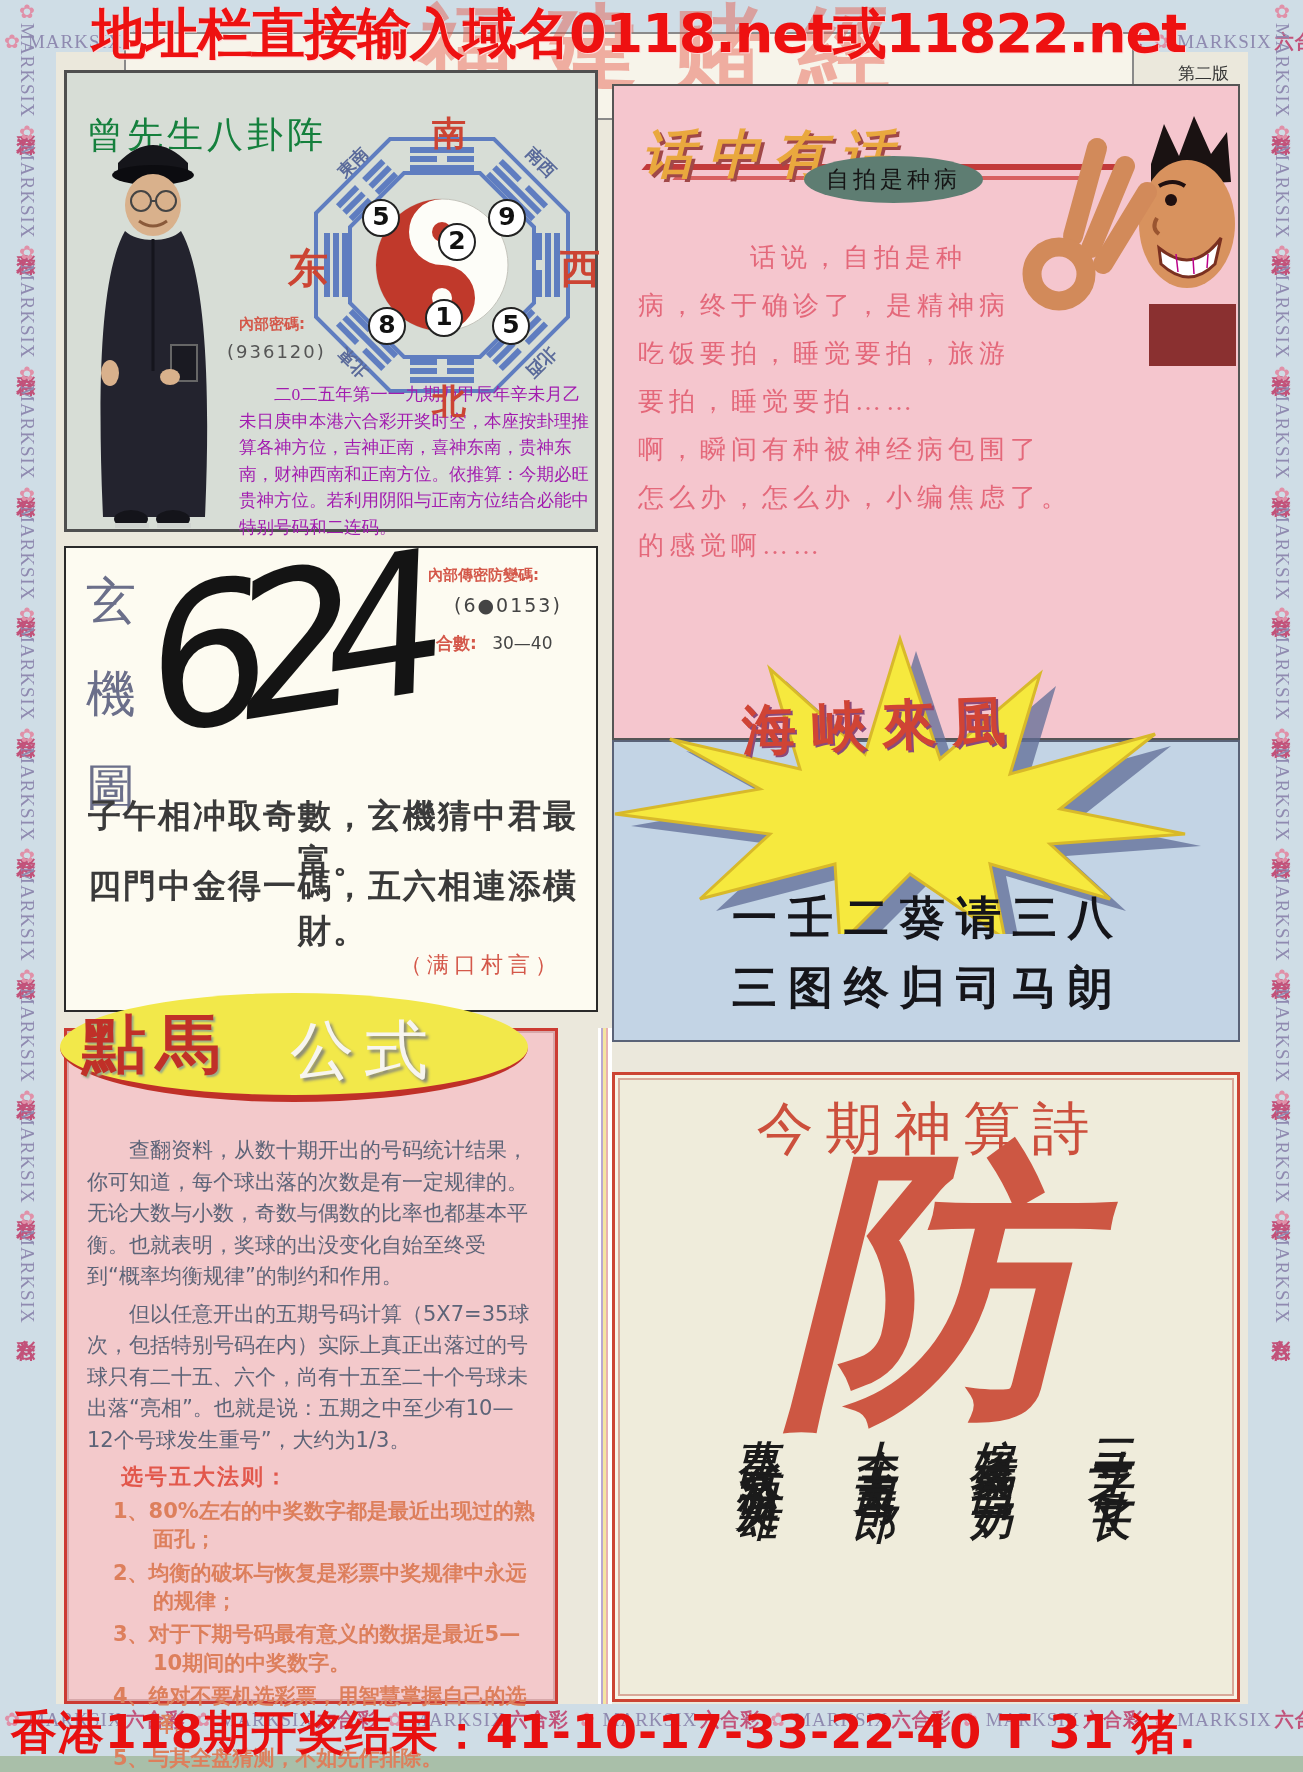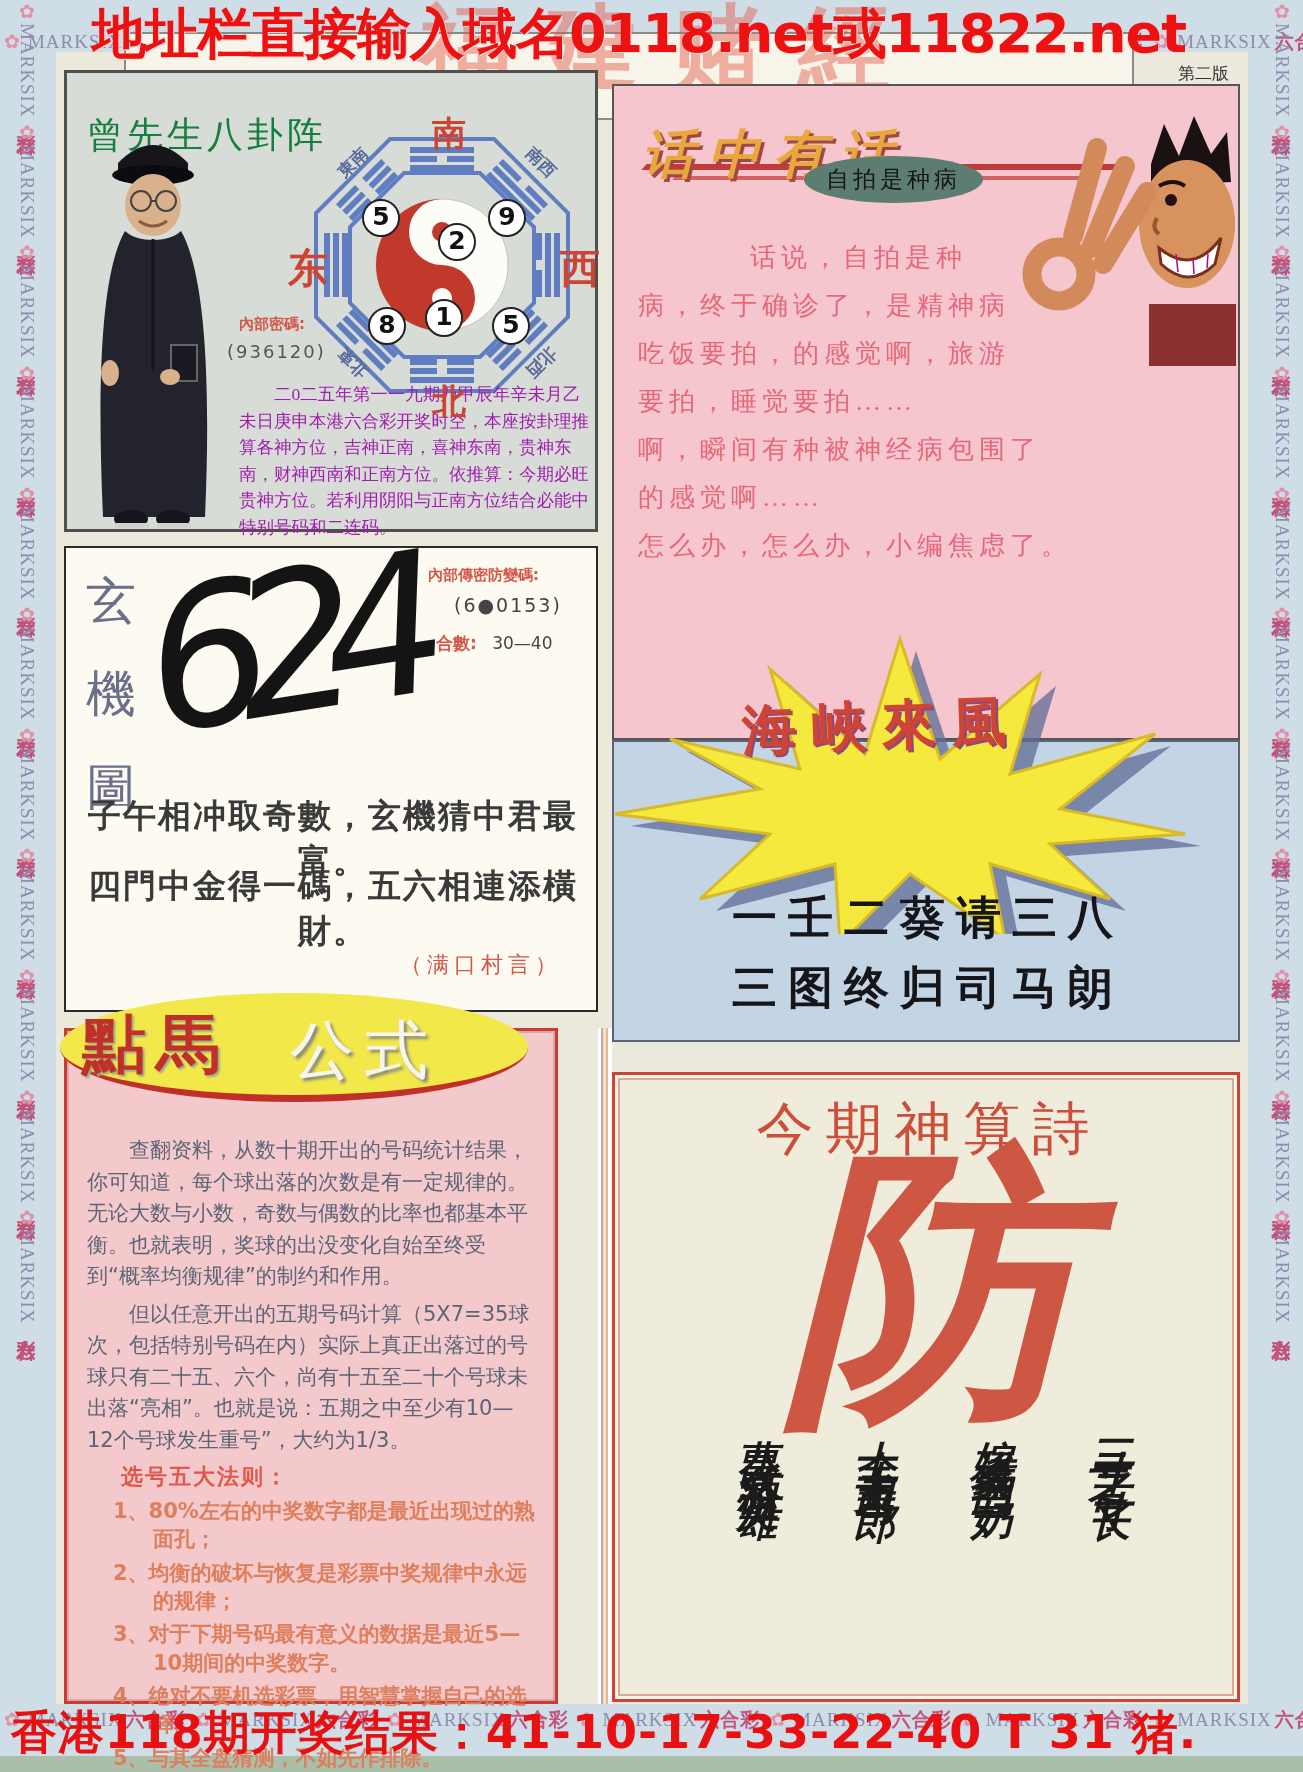--- a/index.html
+++ b/index.html
@@ -287,25 +287,25 @@
         <line x1="90" y1="162" x2="124" y2="80"></line>
         <line x1="102" y1="178" x2="146" y2="106"></line>
       </g>
       <circle cx="58" cy="188" r="27" fill="none" stroke="#d28a5a" stroke-width="19"></circle>
     </svg>
 
     <span class="badge">自拍是种病</span>
     <div class="hz-lines">
       <div class="ln ln0">话说，自拍是种</div>
       <div class="ln">病，终于确诊了，是精神病</div>
-      <div class="ln">吃饭要拍，的感觉啊，旅游</div>
+      <div class="ln">吃饭要拍，睡觉要拍，旅游</div>
       <div class="ln">要拍，睡觉要拍……</div>
       <div class="ln">啊，瞬间有种被神经病包围了</div>
+      <div class="ln">怎么办，怎么办，小编焦虑了。</div>
       <div class="ln">的感觉啊……</div>
-      <div class="ln">怎么办，怎么办，小编焦虑了。</div>
     </div>
   </div>
 
   <div class="box" id="haixia-box">
     <svg class="burst" width="620" height="300" viewBox="0 -80 600 300">
       <g transform="translate(16,12)" opacity="0.75">
         <path d="M5,100 L150,75 60,25 190,55 160,-45 255,40 290,-75 330,45 430,-40 400,60 545,20 450,95 575,120 440,130 500,185 380,150 395,225 300,160 230,230 225,150 90,185 160,120 Z" fill="#5f6c96"></path>
       </g>
       <path d="M5,100 L150,75 60,25 190,55 160,-45 255,40 290,-75 330,45 430,-40 400,60 545,20 450,95 575,120 440,130 500,185 380,150 395,225 300,160 230,230 225,150 90,185 160,120 Z" fill="#f6e93e" stroke="#d8b92a" stroke-width="3"></path>
     </svg>

